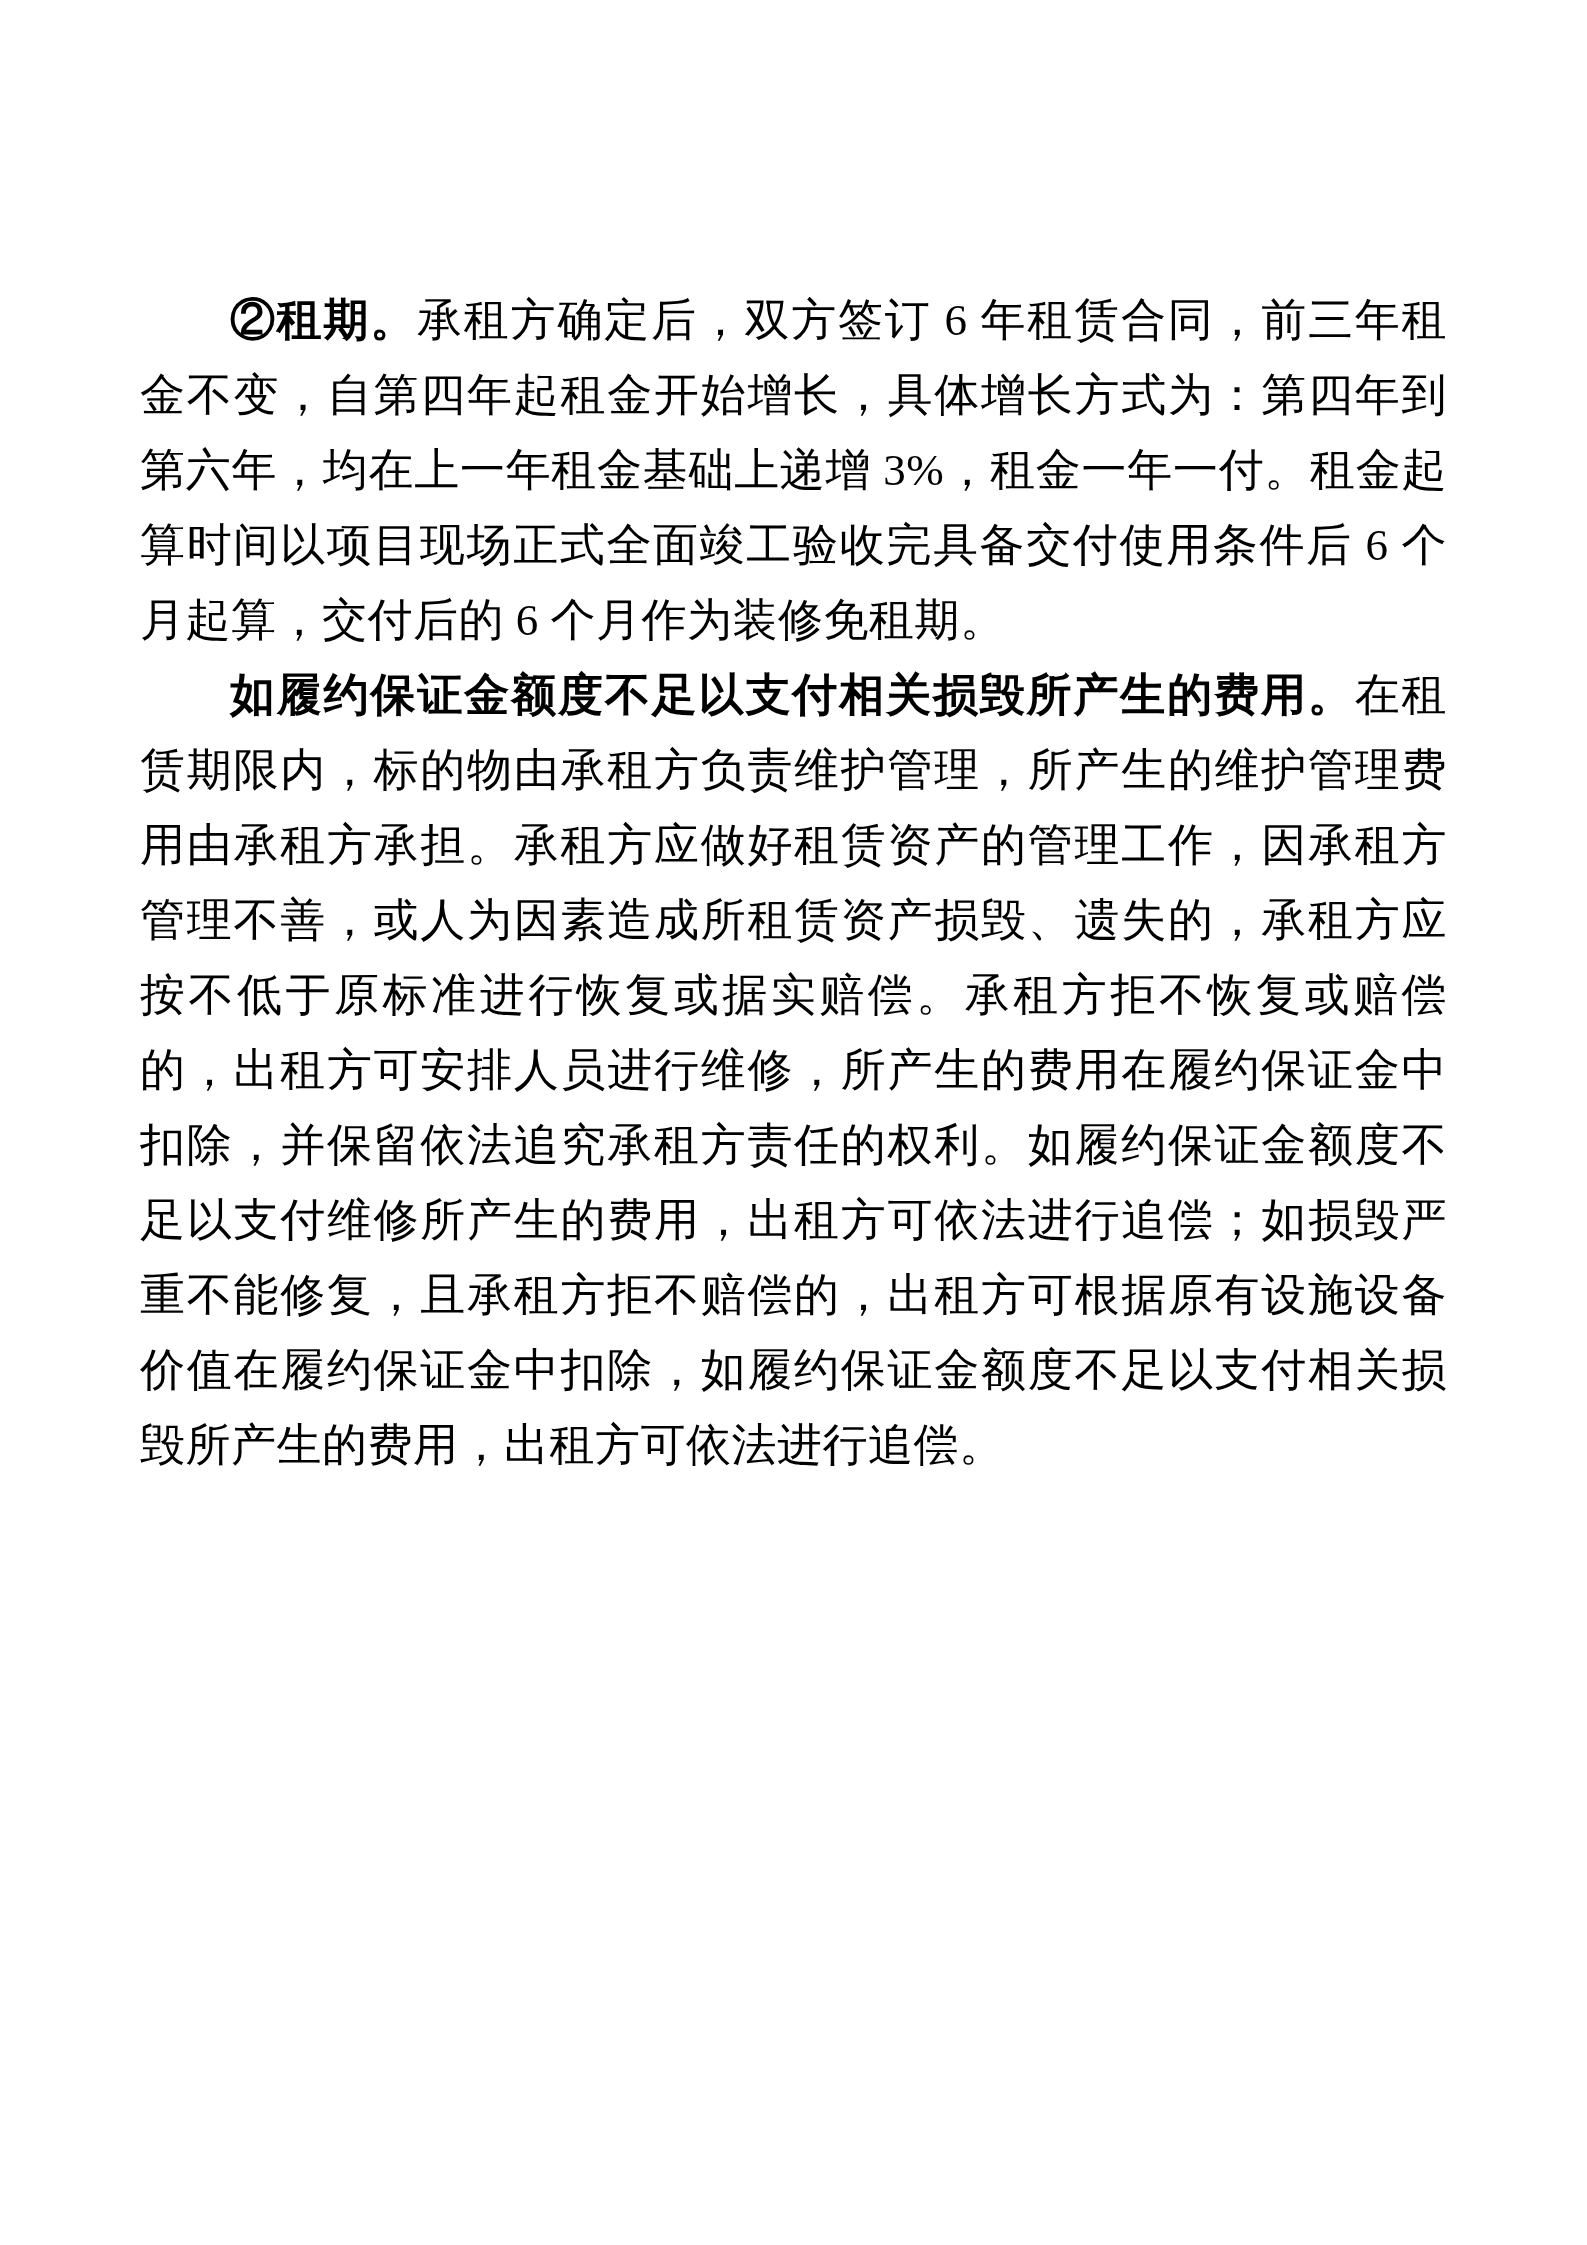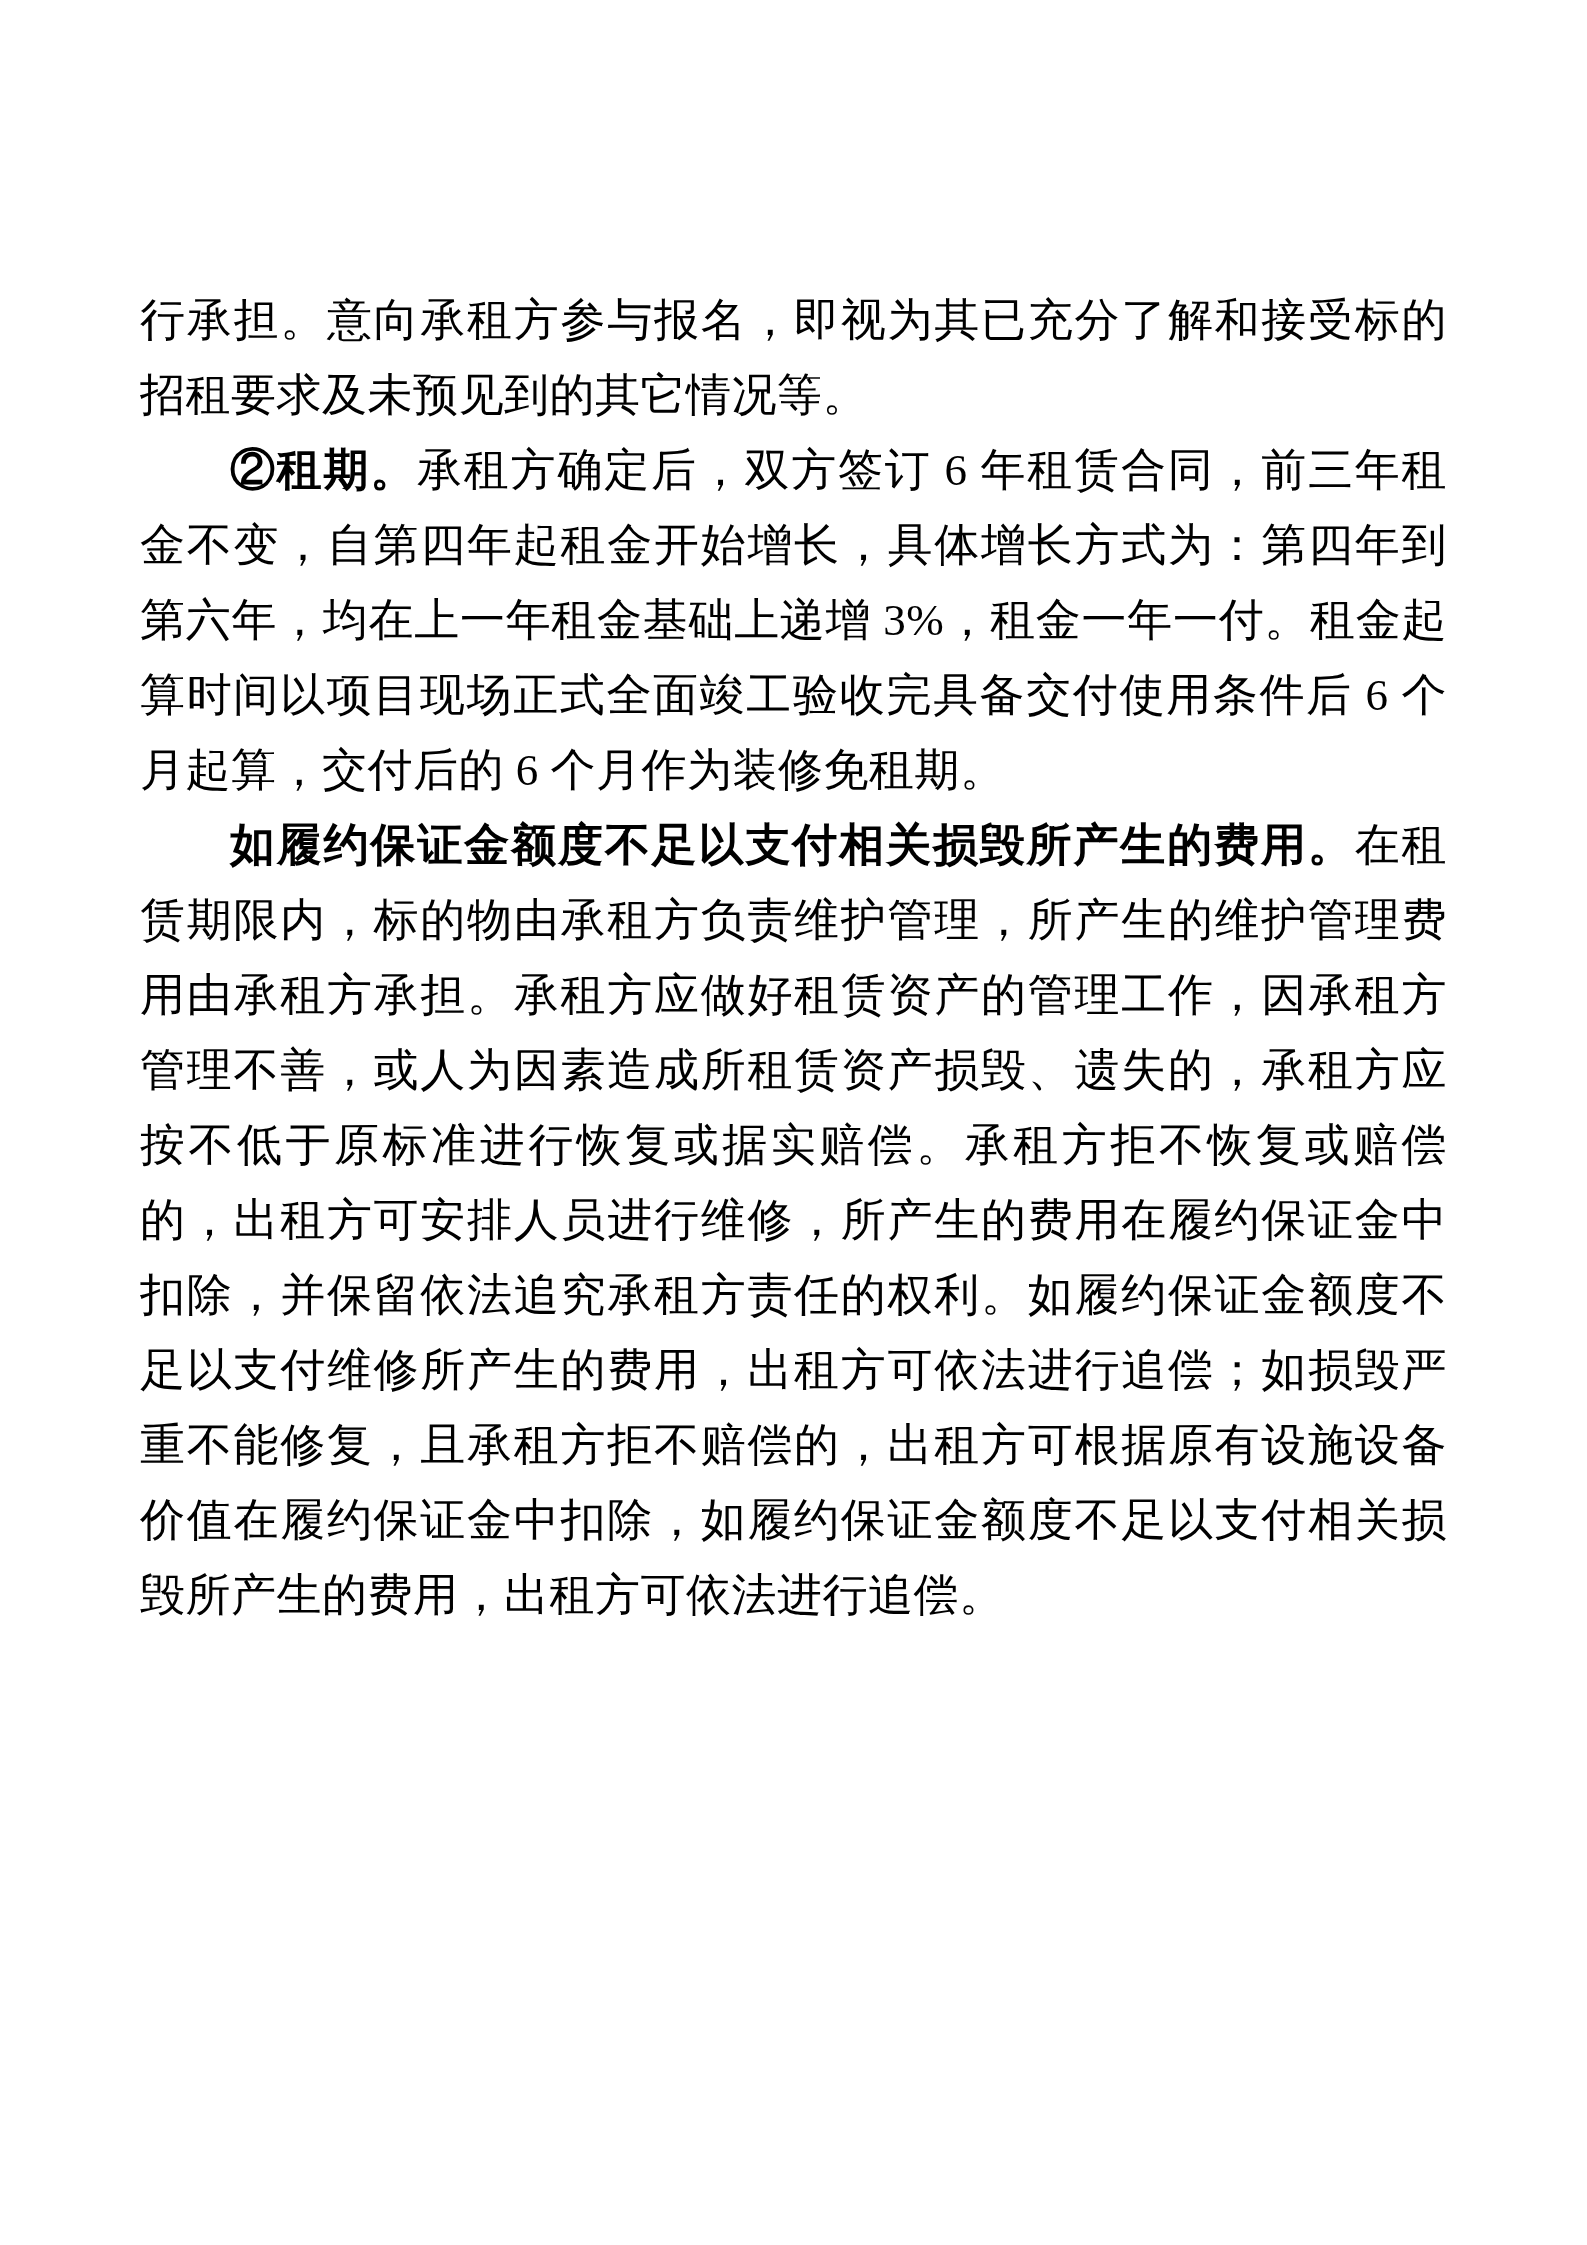--- a/index.html
+++ b/index.html
@@ -37,17 +37,16 @@
   }
   .para b {
     font-weight: bold;
   }
 </style>
 </head>
 <body>
 
 <div class="page">
   <div class="content">
-      <p class="para"><span>行承担。意向承租方参与报名，即视为其已充分了解和接受标的招租要求及未预见到的其它情况等。</span></p>
       <p class="para indent"><b>②租期。</b><span>承租方确定后，双方签订 6 年租赁合同，前三年租金不变，自第四年起租金开始增长，具体增长方式为：第四年到第六年，均在上一年租金基础上递增 3%，租金一年一付。租金起算时间以项目现场正式全面竣工验收完具备交付使用条件后 6 个月起算，交付后的 6 个月作为装修免租期。</span></p>
       <p class="para indent"><b>如履约保证金额度不足以支付相关损毁所产生的费用。</b><span>在租赁期限内，标的物由承租方负责维护管理，所产生的维护管理费用由承租方承担。承租方应做好租赁资产的管理工作，因承租方管理不善，或人为因素造成所租赁资产损毁、遗失的，承租方应按不低于原标准进行恢复或据实赔偿。承租方拒不恢复或赔偿的，出租方可安排人员进行维修，所产生的费用在履约保证金中扣除，并保留依法追究承租方责任的权利。如履约保证金额度不足以支付维修所产生的费用，出租方可依法进行追偿；如损毁严重不能修复，且承租方拒不赔偿的，出租方可根据原有设施设备价值在履约保证金中扣除，如履约保证金额度不足以支付相关损毁所产生的费用，出租方可依法进行追偿。</span></p>
     </div>
 </div>
 
 </body></html>

